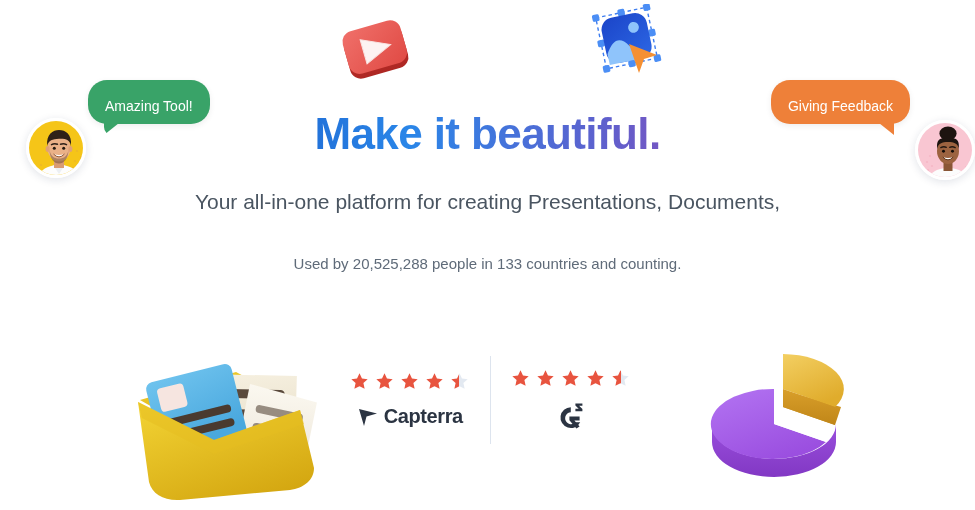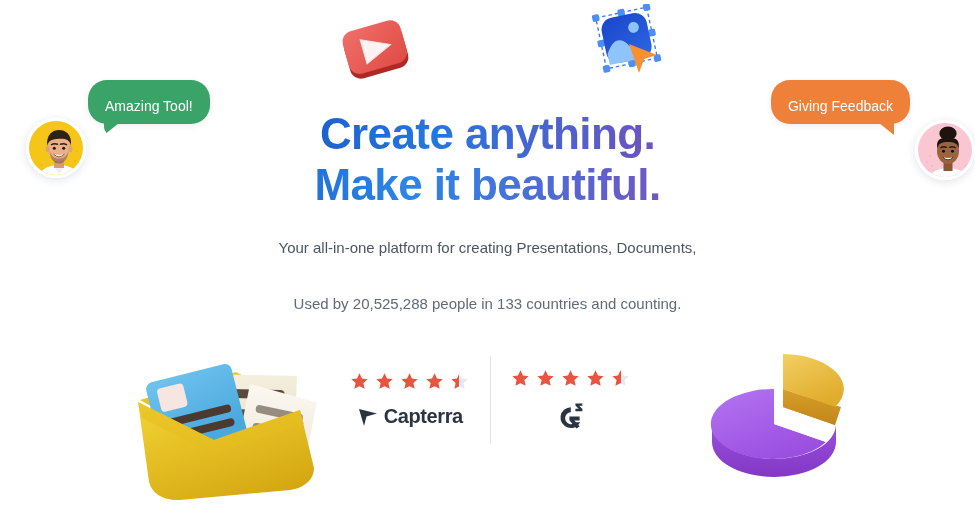--- a/index.html
+++ b/index.html
@@ -29,21 +29,21 @@
     -webkit-text-fill-color: transparent;
   }
   .headline .gline.l2 {
     background: linear-gradient(90deg,#1c3a94 0%, #1a5ecb 22%, #2a86e8 42%, #5f60cd 62%, #9d46b0 80%, #d03a80 100%);
     -webkit-background-clip: text;
     background-clip: text;
   }
 
   .sub {
     margin-top: 25px;
-    font-size: 15px;
+    font-size: 21px;
     color: #4a5561;
     line-height: 1.75;
   }
   .usedby {
     margin-top: 34px;
     font-size: 15px;
     color: #5f6b79;
   }
 
   
@@ -239,21 +239,20 @@
       <circle cx="25.5" cy="28.2" r="1.45" fill="#120c08"></circle>
       <circle cx="34.5" cy="28.2" r="1.45" fill="#120c08"></circle>
 
       <path d="M 24.8 34 Q 30 39.5, 35.2 34 Q 30 36.2, 24.8 34 Z" fill="#fff"></path>
       <path d="M 24.8 34 Q 30 39.8, 35.2 34" stroke="#5e3820" stroke-width="1" fill="none"></path>
     </svg>
   </div>
 
   <div class="hero-copy">
     <h1 class="headline">
-      <span class="gline">Create anything.</span>
       <span class="gline l2">Make it beautiful.</span>
     </h1>
     <p class="sub">
       <span>Your all-in-one platform for creating Presentations, Documents,</span><br>
     </p>
     <p class="usedby">Used by 20,525,288 people in 133 countries and counting.</p>
   </div>
 
   <div class="illus" style="left:118px; top:348px; width:212px; height:160px;">
     <svg width="212" height="160" viewBox="0 0 212 160">

